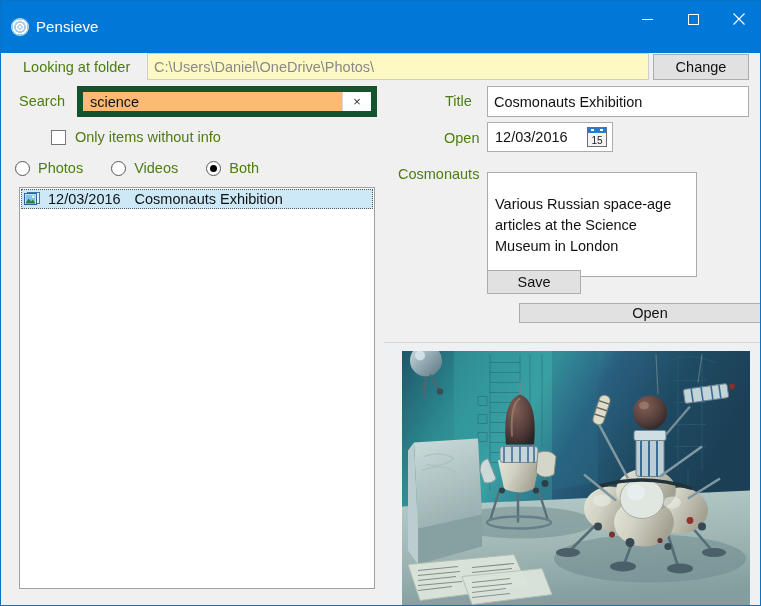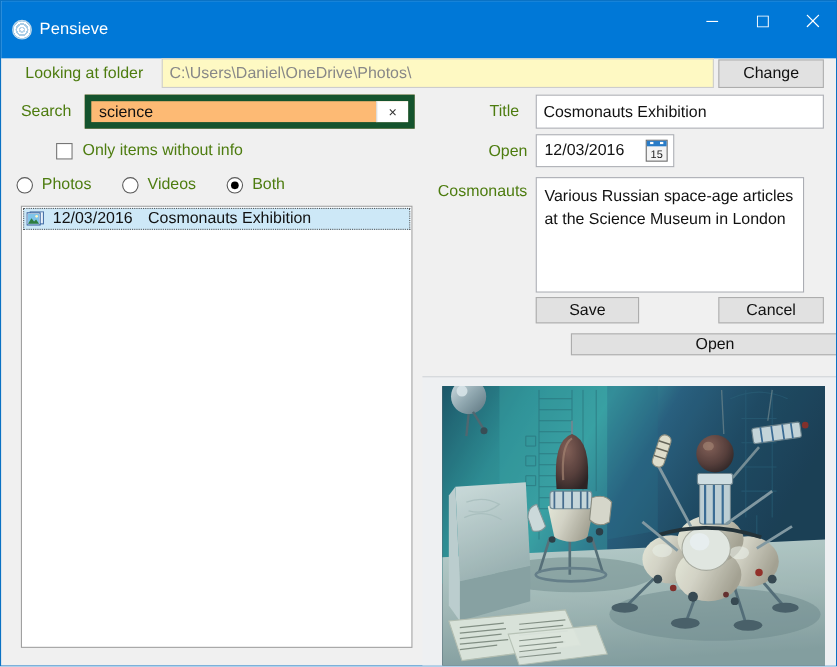--- a/index.html
+++ b/index.html
@@ -171,23 +171,23 @@
 
   #date-label   { left: 443px; top: 129px; }
   #date-box     { left: 486px; top: 121px; width: 126px; height: 30px;
                   box-sizing:border-box; background:#ffffff;
                   border:1px solid #abadb3; display:flex; align-items:center;
                   padding-left:7px; }
   #date-text    { font-size: 14.5px; color:#111111; flex:1; }
   #cal-icon     { width:24px; height:24px; margin-right:3px; flex:none; }
 
   #desc-label   { left: 397px; top: 165px; }
-  #desc-field   { left: 486px; top: 160px; width: 244px; height: 105px;
+  #desc-field   { left: 486px; top: 171px; width: 210px; height: 105px;
                   box-sizing:border-box; background:#ffffff;
-                  border:1px solid #abadb3; padding: 7px 7px;
+                  border:1px solid #abadb3; padding: 21px 7px;
                   font-size: 14.5px; color:#111111; line-height: 21px; }
 
   #save-button   { left: 486px; top: 269px; width: 94px;  height: 24px; }
   #cancel-button { left: 652px; top: 269px; width: 96px;  height: 24px; }
   #open-button   { left: 486px; top: 302px; width: 262px; height: 20px; margin-left: 32px; }
 
   
   #preview-frame {
     left: 383px; top: 341px; width: 378px; height: 265px;
     box-sizing: border-box;
@@ -290,21 +290,20 @@
         <rect x="15" y="4" width="3" height="2" fill="#ffffff"></rect>
         <text x="12" y="18.5" font-family="Liberation Sans, sans-serif" font-size="10" fill="#1a1a1a" text-anchor="middle">15</text>
       </svg>
     </span>
   </div>
 
   <div class="abs label" id="desc-label">Cosmonauts</div>
   <div class="abs" id="desc-field">Various Russian space-age articles at the Science Museum in London</div>
 
   <div class="abs btn" id="save-button">Save</div>
-  <div class="abs btn" id="cancel-button">Cancel</div>
   <div class="abs btn" id="open-button">Open</div>
 
   <div class="abs" id="preview-frame">
     <div id="preview-photo">
       <svg viewBox="0 0 348 257" preserveAspectRatio="xMidYMid slice" role="img">
         <defs>
           <linearGradient id="bgWall" x1="0" y1="0" x2="1" y2="0.3">
             <stop offset="0%" stop-color="#1d5565"></stop>
             <stop offset="22%" stop-color="#2f8f93"></stop>
             <stop offset="42%" stop-color="#3fa9a8"></stop>

